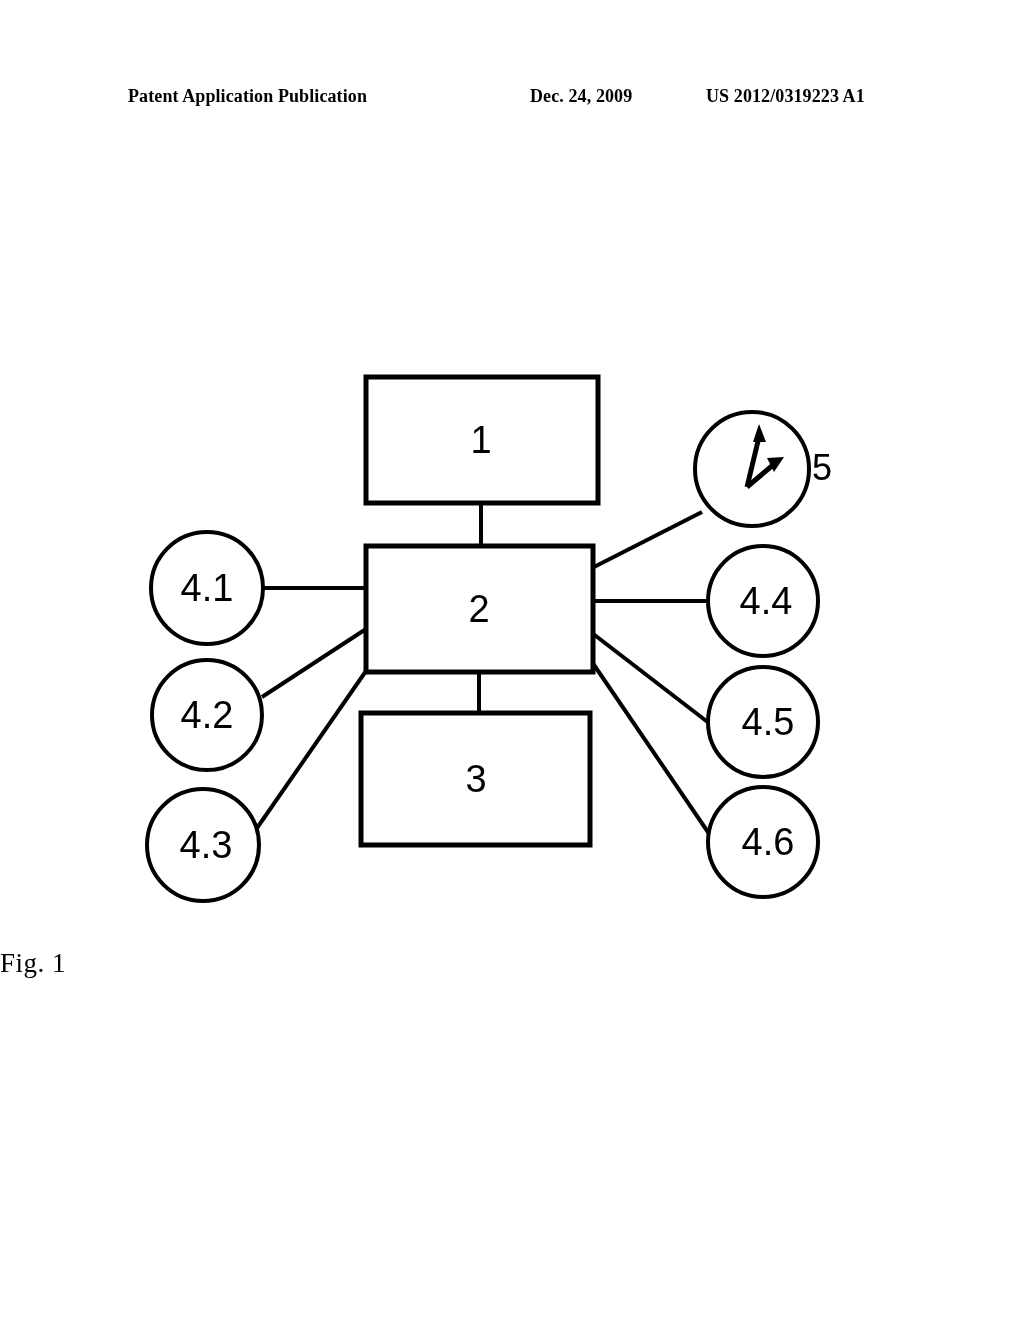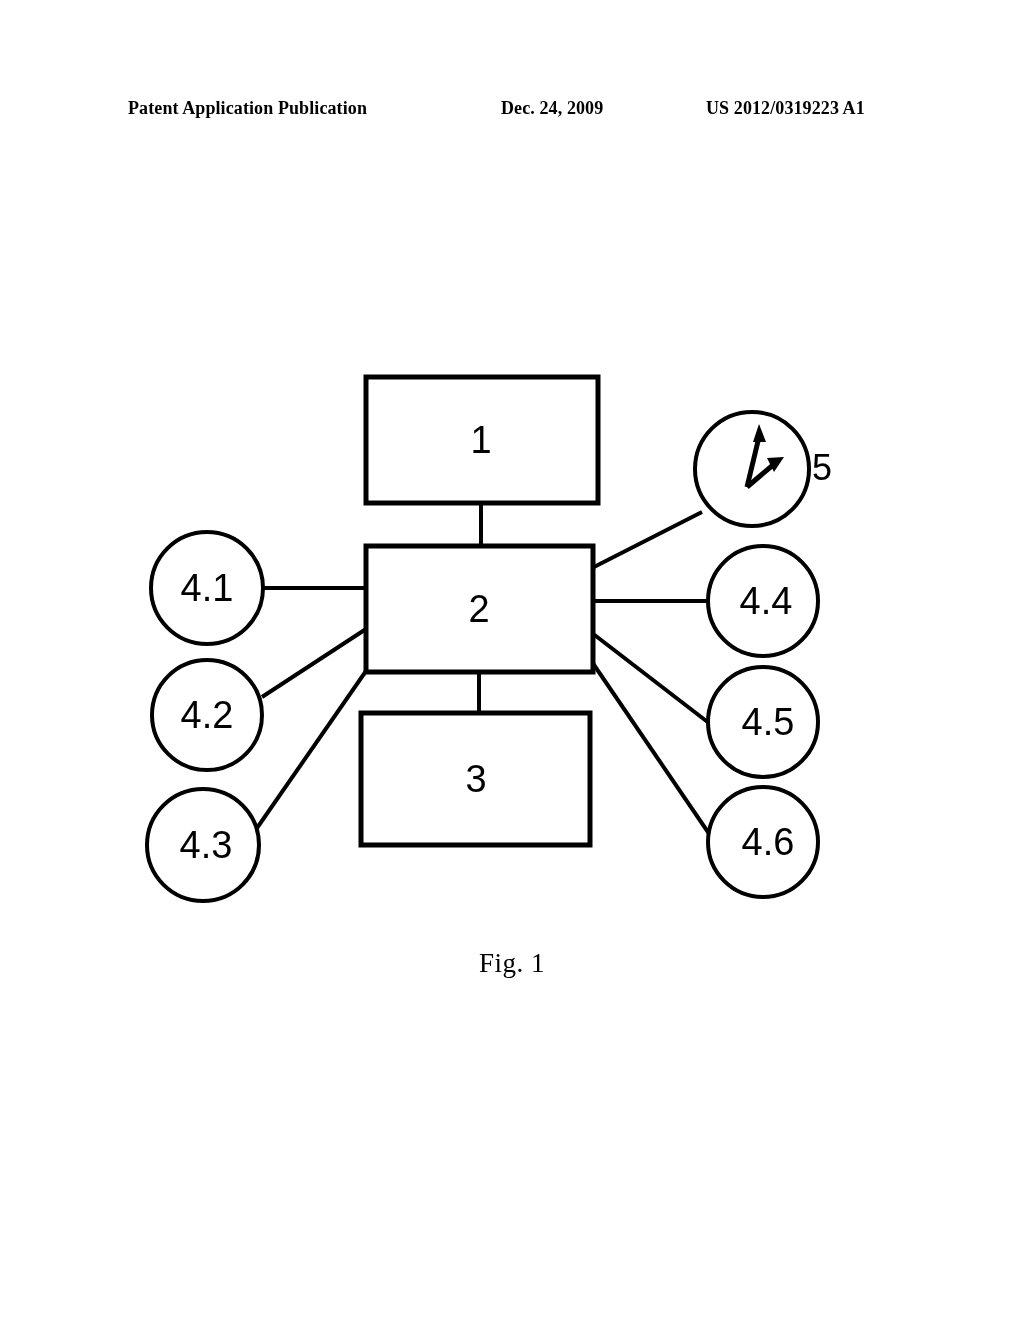--- a/index.html
+++ b/index.html
@@ -28,30 +28,29 @@
     position: absolute;
     top: 86px;
     left: 0;
     width: 1024px;
     height: 26px;
     font-family: "Liberation Serif", serif;
     font-weight: bold;
     font-size: 18px;
     letter-spacing: 0.1px;
     white-space: nowrap;
-    margin-top: 12px;
   }
   .hdr-pub {
     position: absolute;
     left: 128px;
     top: 0;
   }
   .hdr-date {
     position: absolute;
-    left: 501px;
+    left: 530px;
     top: 0;
   }
   .hdr-num {
     position: absolute;
     left: 706px;
     top: 0;
   }
   
   .figure {
     position: absolute;
@@ -61,21 +60,20 @@
     height: 1320px;
   }
   .figure svg {
     display: block;
   }
   .fig-caption {
     position: absolute;
     left: 0;
     top: 948px;
     width: 1024px;
-    text-align: center;
     font-family: "Liberation Serif", serif;
     font-size: 27px;
     letter-spacing: 0.5px;
   }
   
   text.box-num {
     font-family: "Liberation Sans", sans-serif;
     font-size: 38px;
     fill: #000000;
   }

